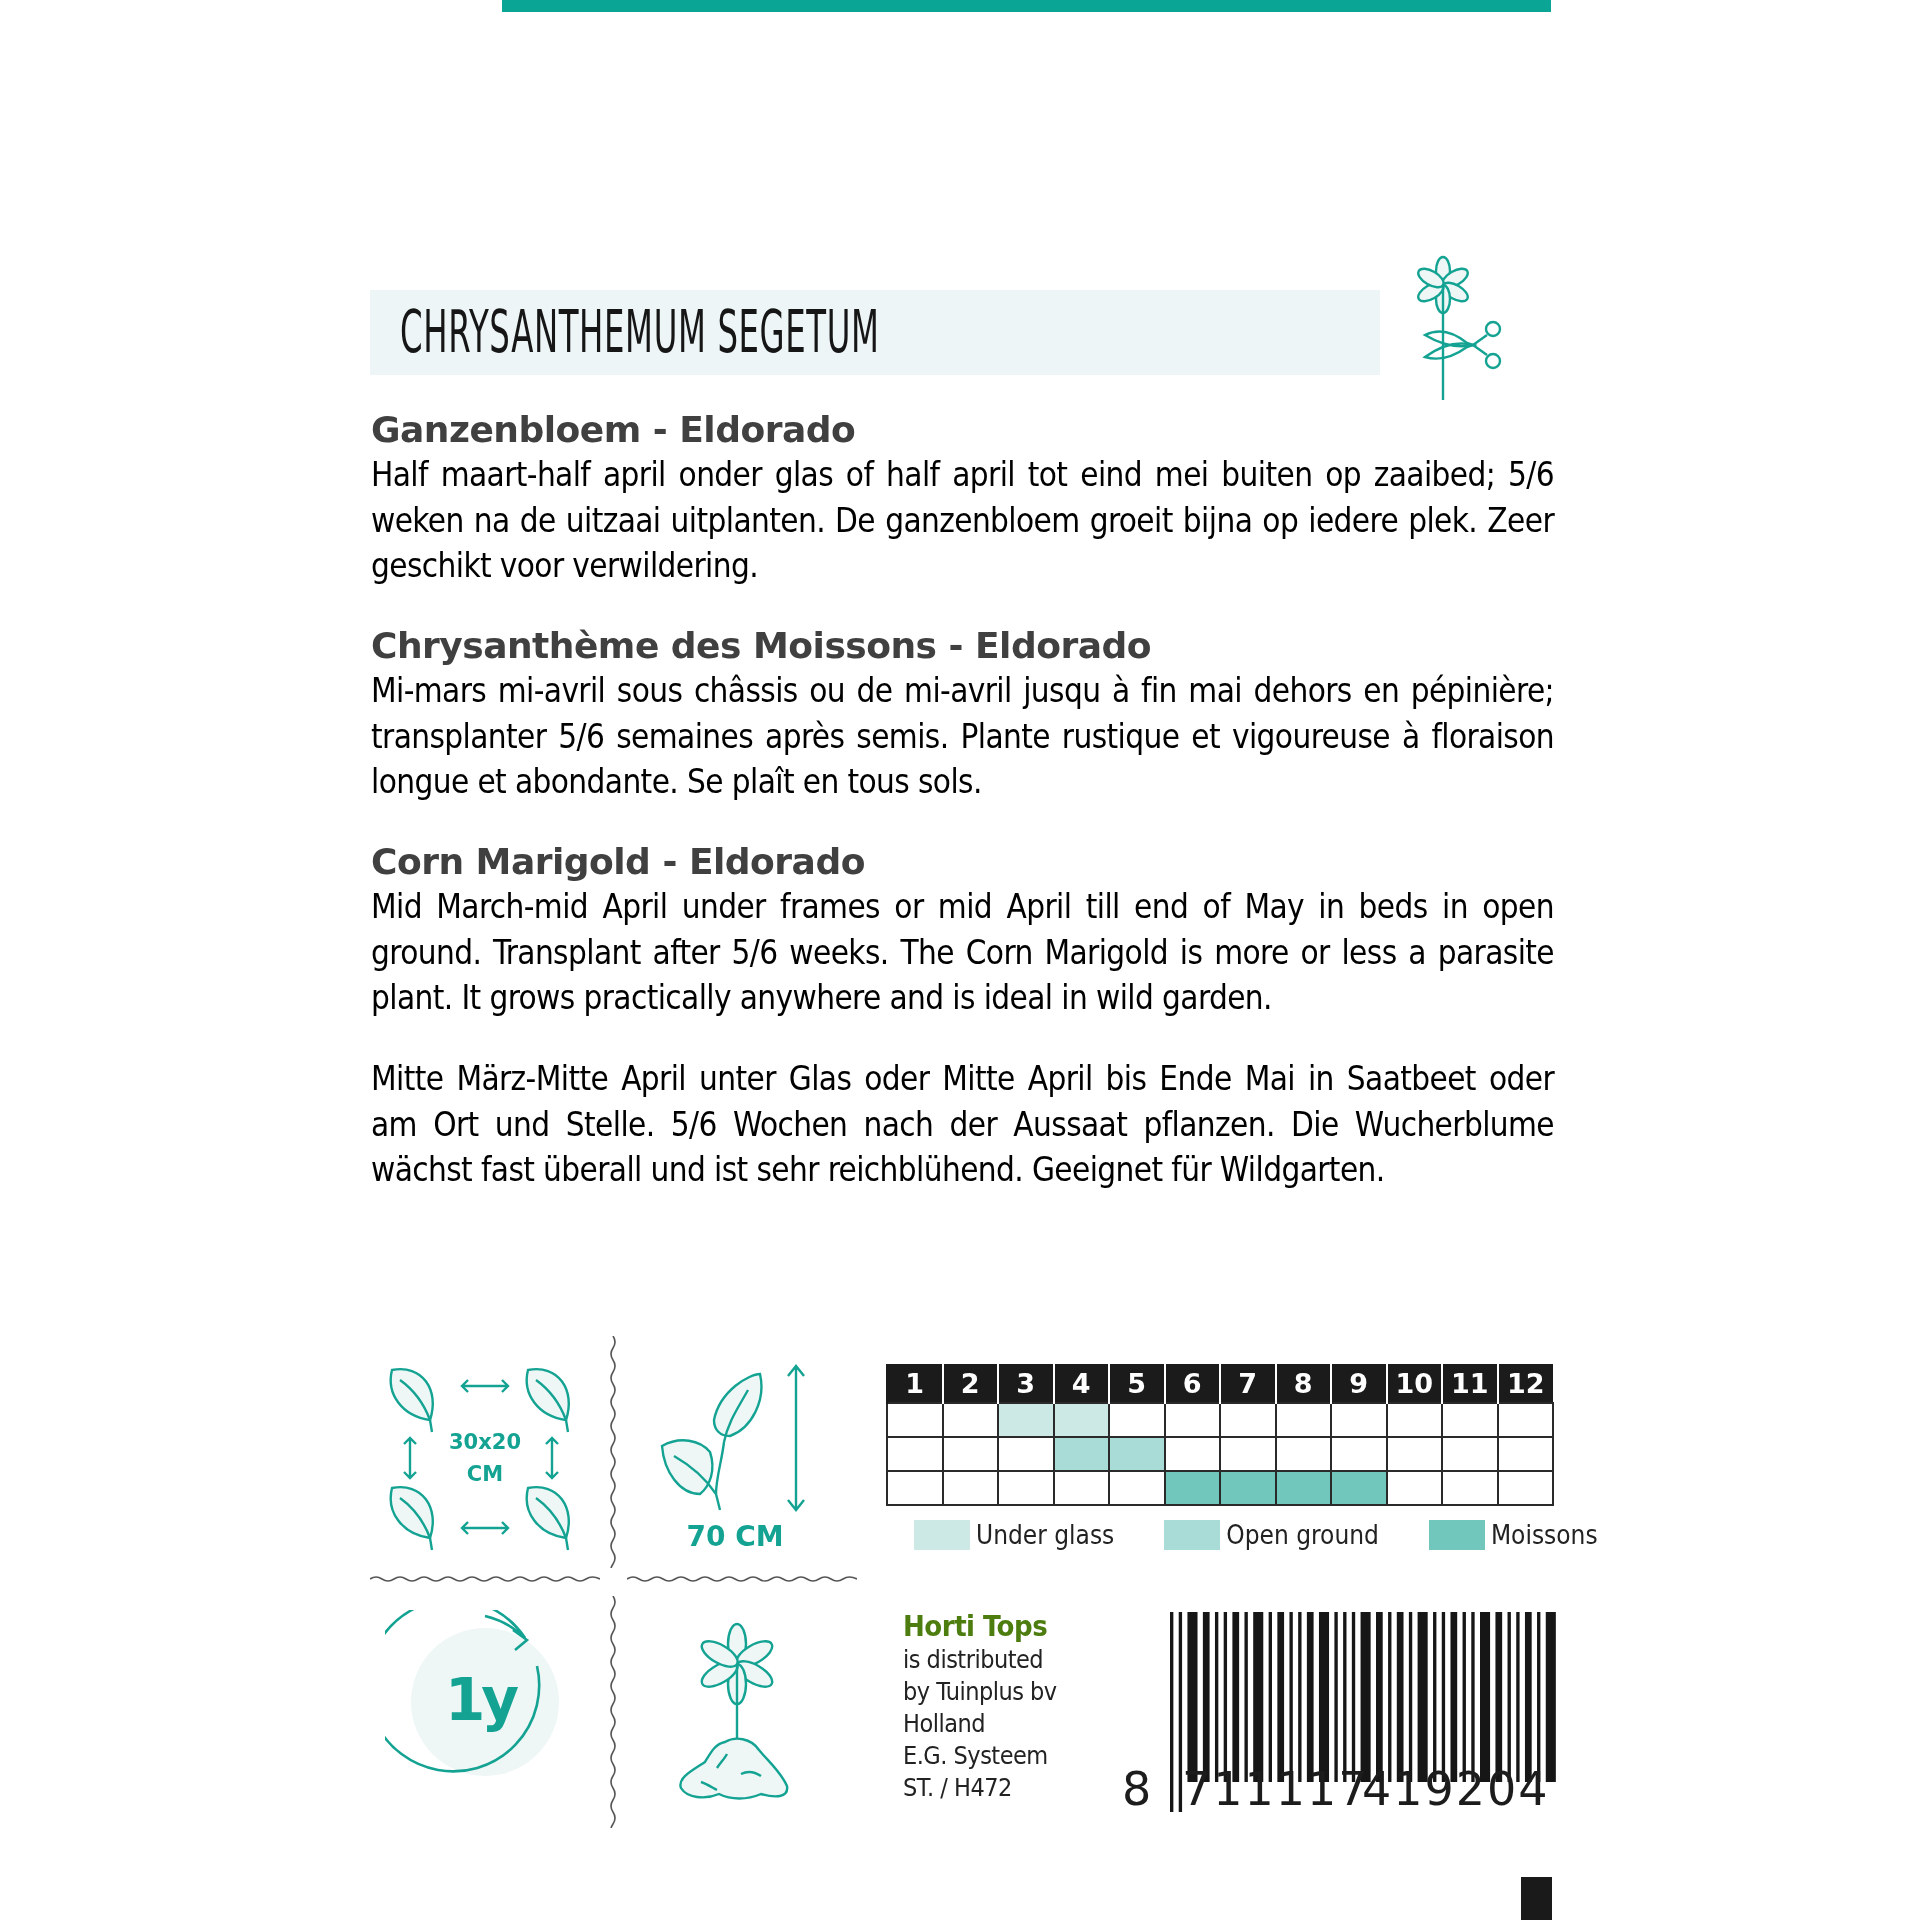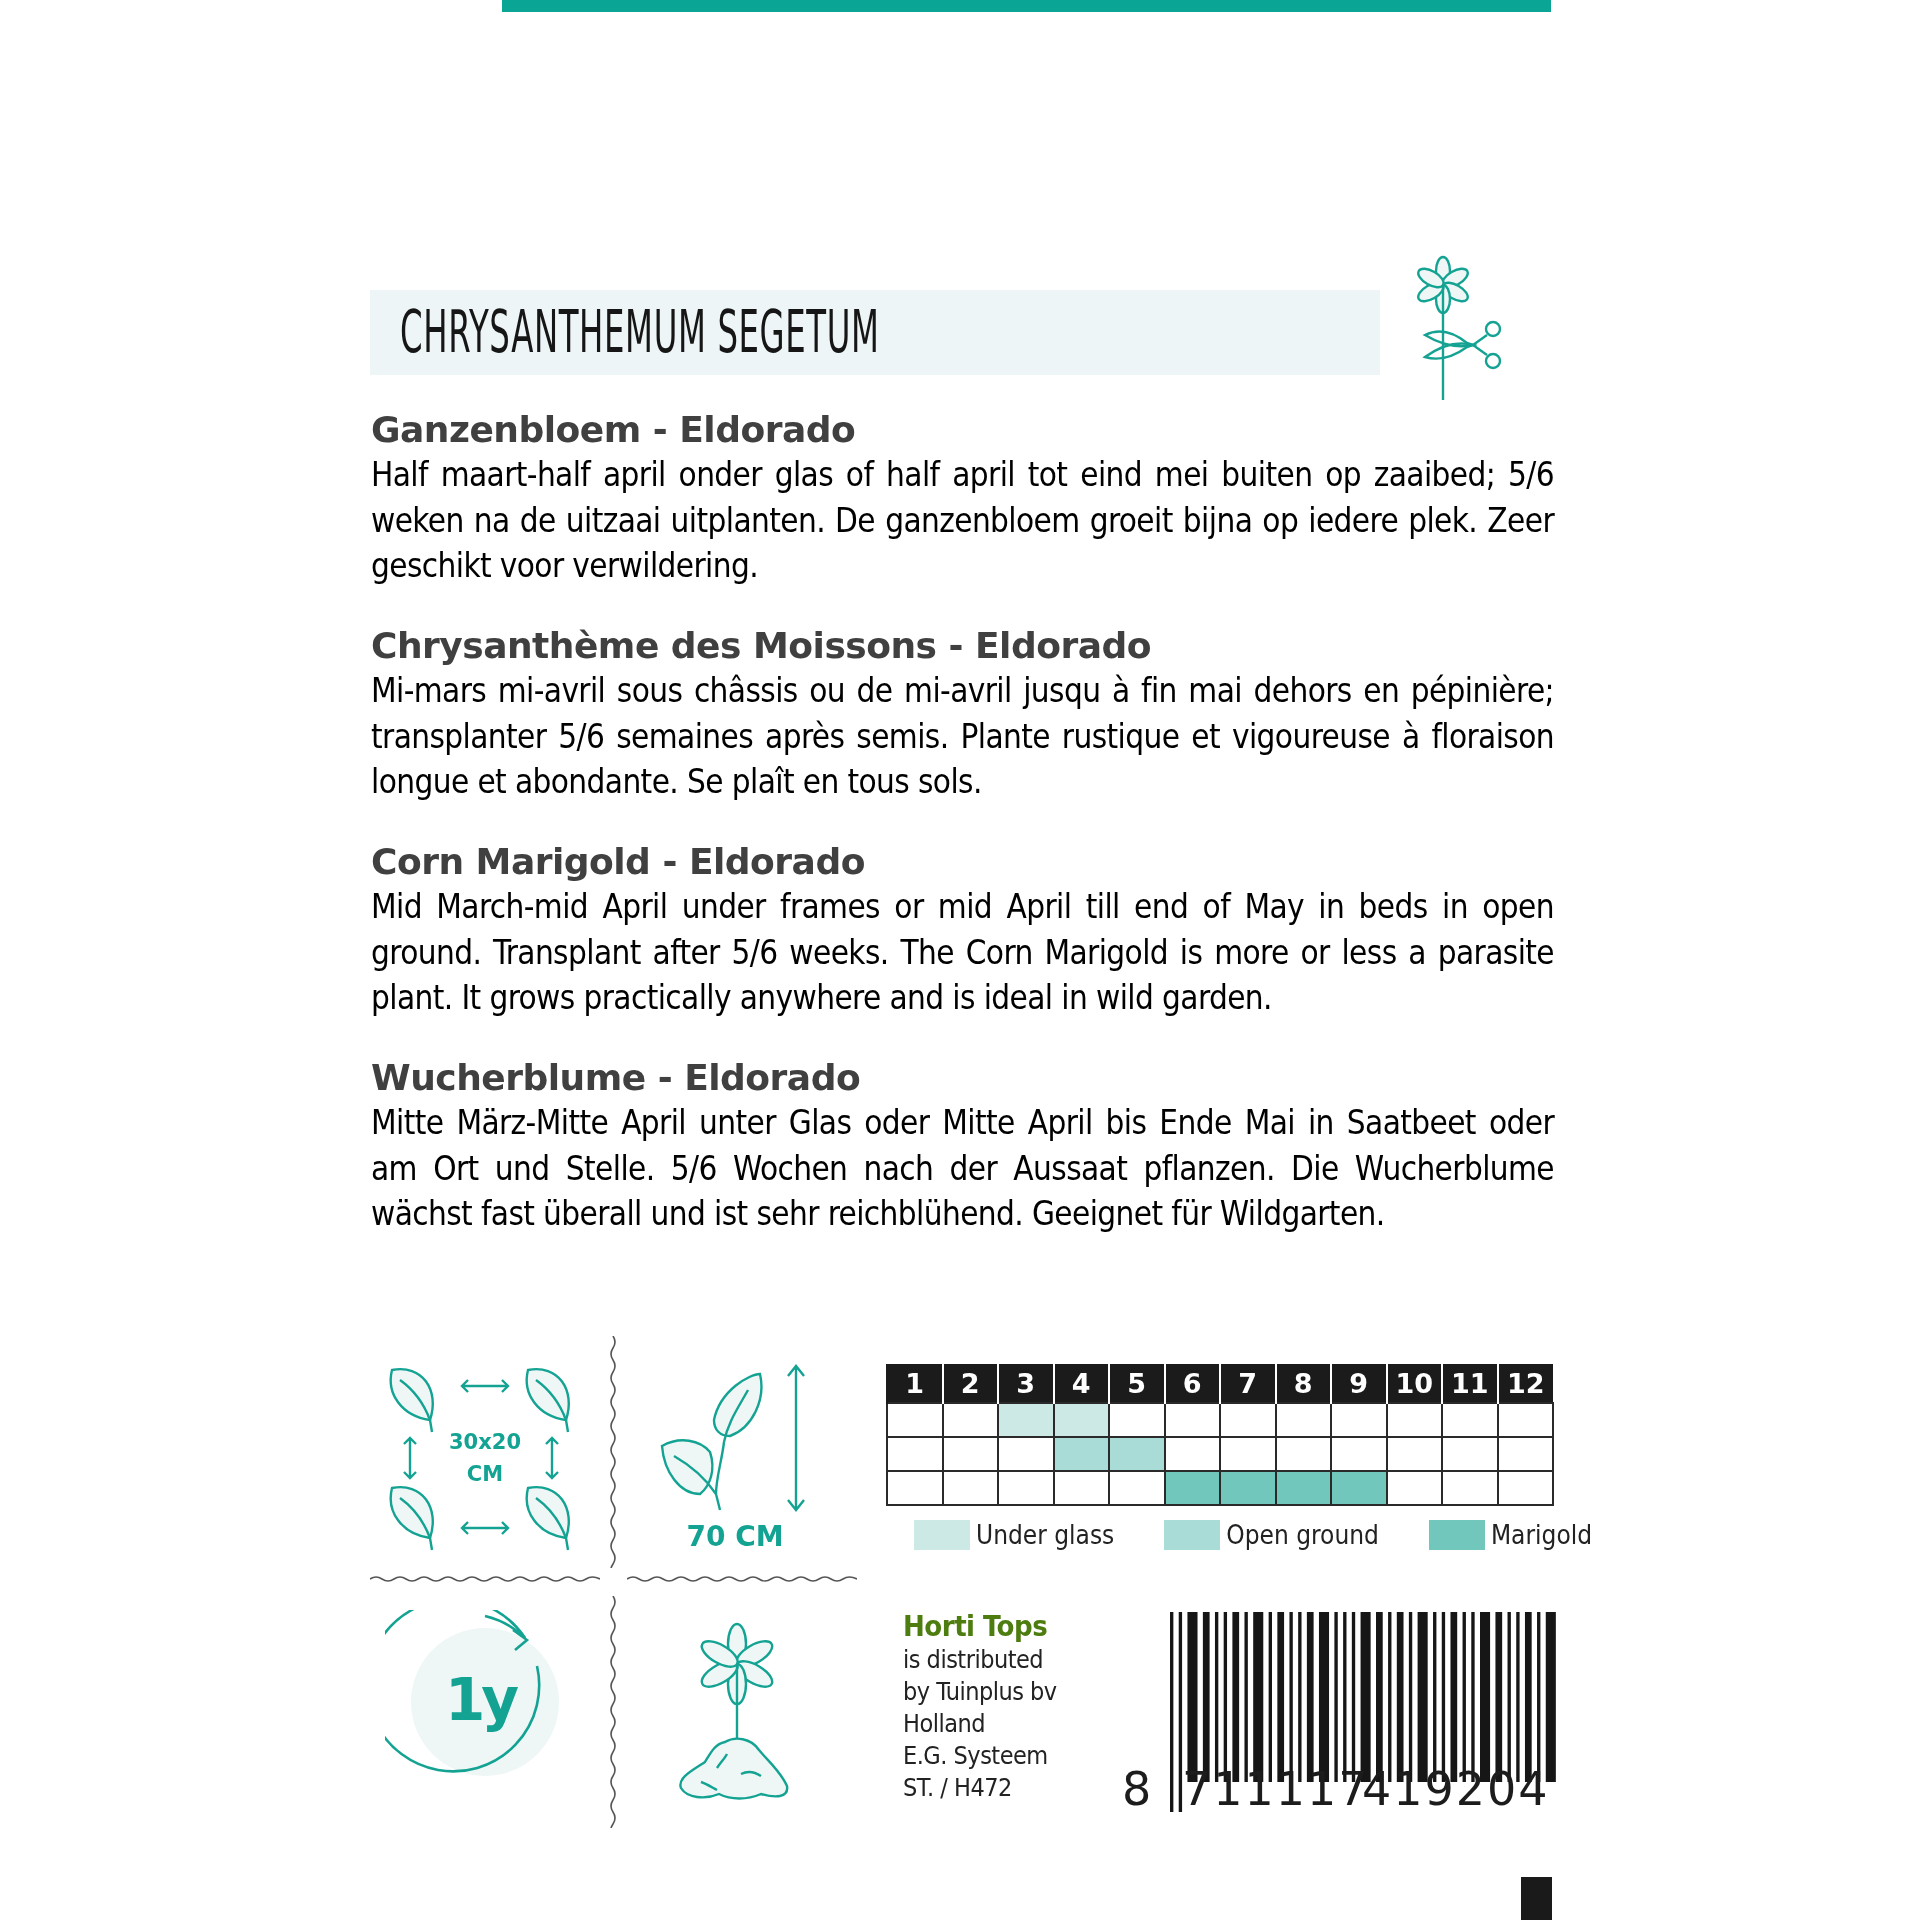--- a/index.html
+++ b/index.html
@@ -74,21 +74,20 @@
 </div>
 <div class="section" id="sec1">
   <h2>Chrysanthème des Moissons - Eldorado</h2>
   <p>Mi-mars mi-avril sous châssis ou de mi-avril jusqu à fin mai dehors en pépinière; transplanter 5/6 semaines après semis. Plante rustique et vigoureuse à floraison longue et abondante. Se plaît en tous sols.</p>
 </div>
 <div class="section" id="sec2">
   <h2>Corn Marigold - Eldorado</h2>
   <p>Mid March-mid April under frames or mid April till end of May in beds in open ground. Transplant after 5/6 weeks. The Corn Marigold is more or less a parasite plant. It grows practically anywhere and is ideal in wild garden.</p>
 </div>
 <div class="section" id="sec3">
-  <h2>Wucherblume - Eldorado</h2>
   <p>Mitte März-Mitte April unter Glas oder Mitte April bis Ende Mai in Saatbeet oder am Ort und Stelle. 5/6 Wochen nach der Aussaat pflanzen. Die Wucherblume wächst fast überall und ist sehr reichblühend. Geeignet für Wildgarten.</p>
 </div>
 
 <svg class="quad-divider-v" style="top:1336px;height:232px" viewBox="0 0 8 232" preserveAspectRatio="none">
   <path d="M4 0 q4 6 0 12 q-4 6 0 12 q4 6 0 12 q-4 6 0 12 q4 6 0 12 q-4 6 0 12 q4 6 0 12 q-4 6 0 12 q4 6 0 12 q-4 6 0 12 q4 6 0 12 q-4 6 0 12 q4 6 0 12 q-4 6 0 12 q4 6 0 12 q-4 6 0 12 q4 6 0 12 q-4 6 0 12 q4 6 0 12 q-4 6 0 8" stroke="#555" stroke-width="1.6" fill="none"></path>
 </svg>
 <svg class="quad-divider-v" style="top:1596px;height:232px" viewBox="0 0 8 232" preserveAspectRatio="none">
   <path d="M4 0 q4 6 0 12 q-4 6 0 12 q4 6 0 12 q-4 6 0 12 q4 6 0 12 q-4 6 0 12 q4 6 0 12 q-4 6 0 12 q4 6 0 12 q-4 6 0 12 q4 6 0 12 q-4 6 0 12 q4 6 0 12 q-4 6 0 12 q4 6 0 12 q-4 6 0 12 q4 6 0 12 q-4 6 0 12 q4 6 0 12 q-4 6 0 8" stroke="#555" stroke-width="1.6" fill="none"></path>
 </svg>
 <svg class="quad-divider-h" style="left:370px;width:230px" viewBox="0 0 230 10" preserveAspectRatio="none">
@@ -226,21 +225,21 @@
   <div class="item">
     <span class="sw" style="background:#cde9e6"></span>
     <span>Under glass</span>
   </div>
   <div class="item">
     <span class="sw" style="background:#a9dcd6"></span>
     <span>Open ground</span>
   </div>
   <div class="item">
     <span class="sw" style="background:#72c7bc"></span>
-    <span>Marigold</span>
+    <span>Moissons</span>
   </div>
 </div>
 
 <div class="distributor">
   <div class="brand">Horti Tops</div>
   <div>is distributed</div>
   <div>by Tuinplus bv</div>
   <div>Holland</div>
   <div>E.G. Systeem</div>
   <div>ST. / H472</div>

